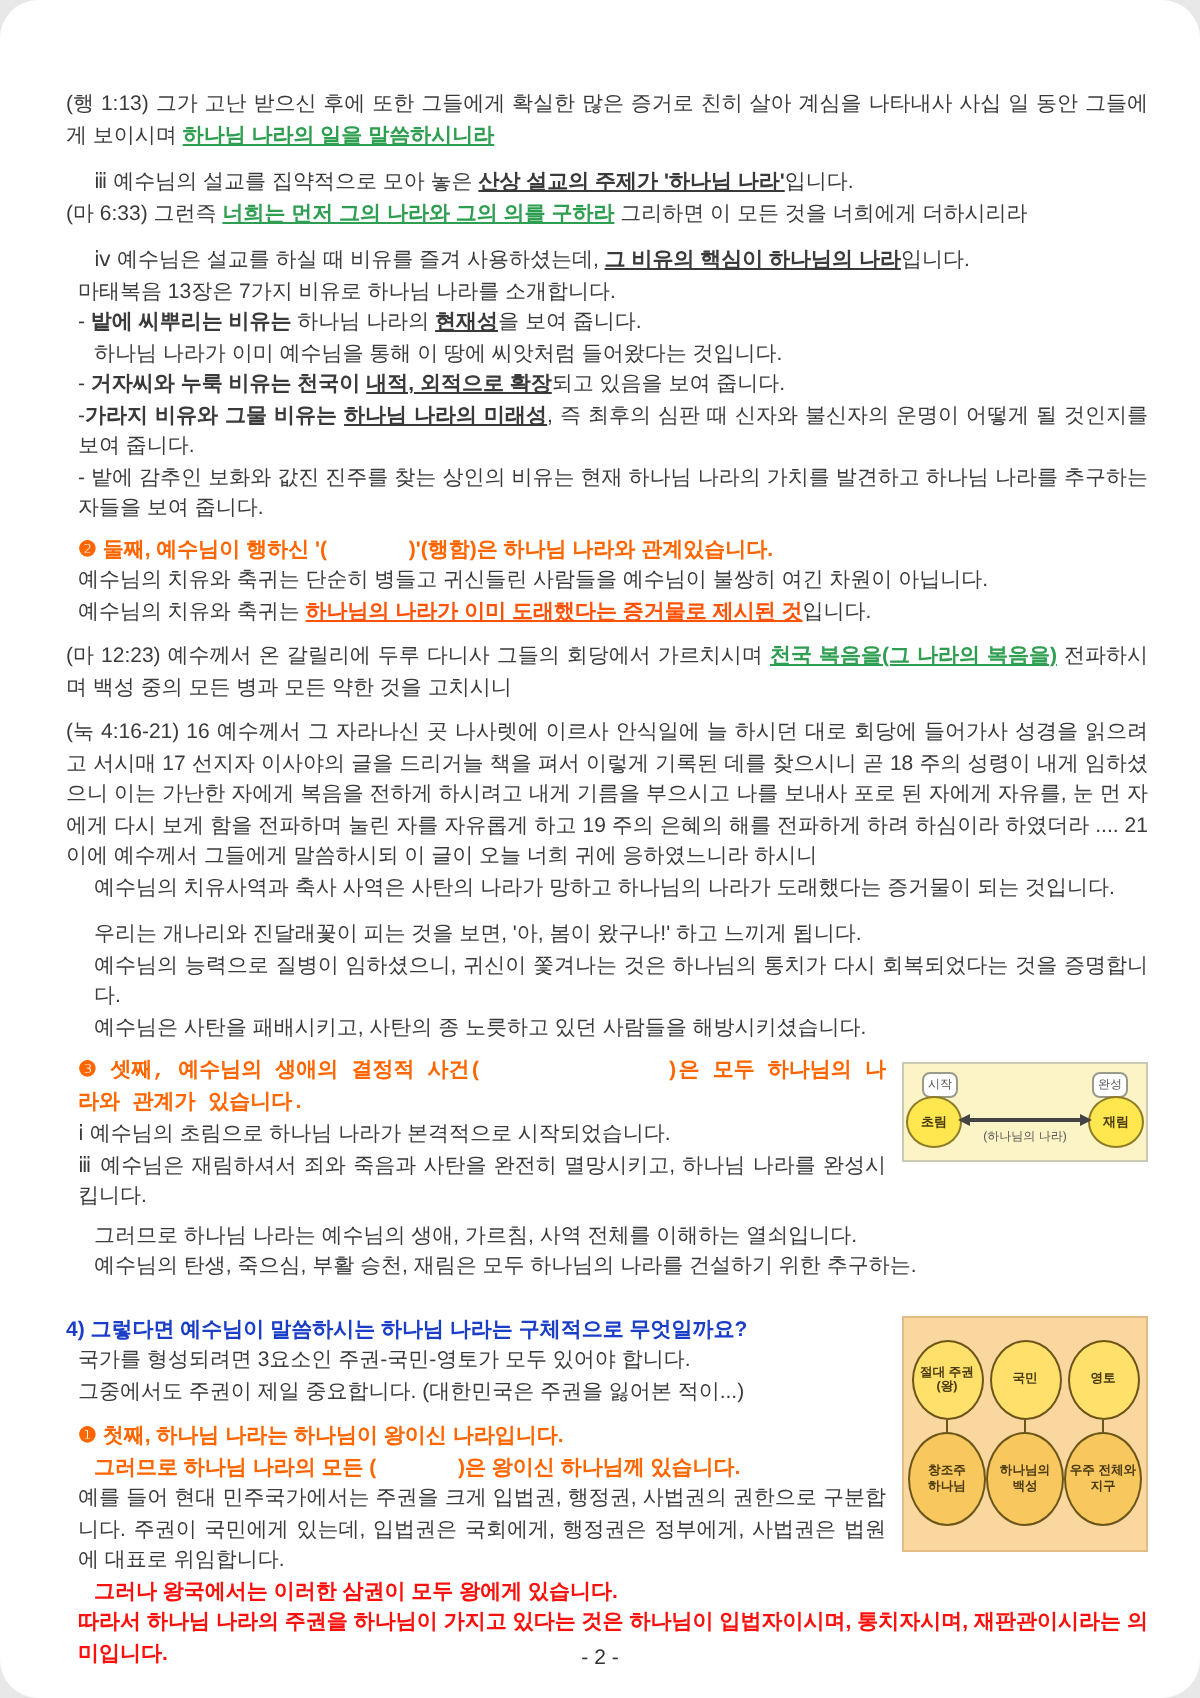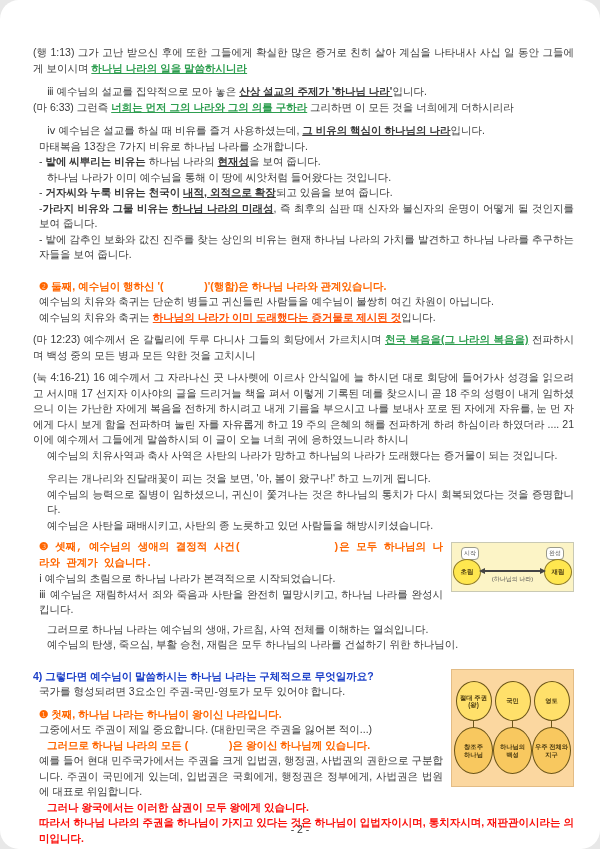--- a/index.html
+++ b/index.html
@@ -60,21 +60,21 @@
         <p class="ln i0"><span class="s-n">(행 1:13) 그가 고난 받으신 후에 또한 그들에게 확실한 많은 증거로 친히 살아 계심을 나타내사 사십 일 동안 그들에게 보이시며 </span><span class="s-g">하나님 나라의 일을 말씀하시니라</span></p>
         <p class="ln i2" style="margin-top: 8px;"><span class="s-n">ⅲ 예수님의 설교를 집약적으로 모아 놓은 </span><span class="s-bu">산상 설교의 주제가 '하나님 나라'</span><span class="s-n">입니다.</span></p>
         <p class="ln i0"><span class="s-n">(마 6:33) 그런즉 </span><span class="s-g">너희는 먼저 그의 나라와 그의 의를 구하라</span><span class="s-n"> 그리하면 이 모든 것을 너희에게 더하시리라</span></p>
         <p class="ln i2" style="margin-top: 8px;"><span class="s-n">ⅳ 예수님은 설교를 하실 때 비유를 즐겨 사용하셨는데, </span><span class="s-bu">그 비유의 핵심이 하나님의 나라</span><span class="s-n">입니다.</span></p>
         <p class="ln i1"><span class="s-n">마태복음 13장은 7가지 비유로 하나님 나라를 소개합니다.</span></p>
         <p class="ln i1"><span class="s-n">- </span><span class="s-b">밭에 씨뿌리는 비유는</span><span class="s-n"> 하나님 나라의 </span><span class="s-bu">현재성</span><span class="s-n">을 보여 줍니다.</span></p>
         <p class="ln i2"><span class="s-n">하나님 나라가 이미 예수님을 통해 이 땅에 씨앗처럼 들어왔다는 것입니다.</span></p>
         <p class="ln i1"><span class="s-n">- </span><span class="s-b">거자씨와 누룩 비유는 천국이</span><span class="s-n"> </span><span class="s-bu">내적, 외적으로 확장</span><span class="s-n">되고 있음을 보여 줍니다.</span></p>
         <p class="ln i1"><span class="s-n">-</span><span class="s-b">가라지 비유와 그물 비유는 </span><span class="s-bu">하나님 나라의 미래성</span><span class="s-n">, 즉 최후의 심판 때 신자와 불신자의 운명이 어떻게 될 것인지를 보여 줍니다.</span></p>
         <p class="ln i1"><span class="s-n">- 밭에 감추인 보화와 값진 진주를 찾는 상인의 비유는 현재 하나님 나라의 가치를 발견하고 하나님 나라를 추구하는 자들을 보여 줍니다.</span></p>
-        <p class="ln i1" style="margin-top: 16px;"><span class="s-o">❷ 둘째, 예수님이 행하신 '(              )'(행함)은 하나님 나라와 관계있습니다.</span></p>
+        <p class="ln i1" style="margin-top: 5px;"><span class="s-o">❷ 둘째, 예수님이 행하신 '(              )'(행함)은 하나님 나라와 관계있습니다.</span></p>
         <p class="ln i1"><span class="s-n">예수님의 치유와 축귀는 단순히 병들고 귀신들린 사람들을 예수님이 불쌍히 여긴 차원이 아닙니다.</span></p>
         <p class="ln i1"><span class="s-n">예수님의 치유와 축귀는 </span><span class="s-ou">하나님의 나라가 이미 도래했다는 증거물로 제시된 것</span><span class="s-n">입니다.</span></p>
         <p class="ln i0" style="margin-top: 7px;"><span class="s-n">(마 12:23) 예수께서 온 갈릴리에 두루 다니사 그들의 회당에서 가르치시며 </span><span class="s-g">천국 복음을(그 나라의 복음을)</span><span class="s-n"> 전파하시며 백성 중의 모든 병과 모든 약한 것을 고치시니</span></p>
         <p class="ln i0" style="margin-top: 7px;"><span class="s-n">(눅 4:16-21) 16 예수께서 그 자라나신 곳 나사렛에 이르사 안식일에 늘 하시던 대로 회당에 들어가사 성경을 읽으려고 서시매 17 선지자 이사야의 글을 드리거늘 책을 펴서 이렇게 기록된 데를 찾으시니 곧 18 주의 성령이 내게 임하셨으니 이는 가난한 자에게 복음을 전하게 하시려고 내게 기름을 부으시고 나를 보내사 포로 된 자에게 자유를, 눈 먼 자에게 다시 보게 함을 전파하며 눌린 자를 자유롭게 하고 19 주의 은혜의 해를 전파하게 하려 하심이라 하였더라 .... 21 이에 예수께서 그들에게 말씀하시되 이 글이 오늘 너희 귀에 응하였느니라 하시니</span></p>
         <p class="ln i2"><span class="s-n">예수님의 치유사역과 축사 사역은 사탄의 나라가 망하고 하나님의 나라가 도래했다는 증거물이 되는 것입니다.</span></p>
         <p class="ln i2" style="margin-top: 8px;"><span class="s-n">우리는 개나리와 진달래꽃이 피는 것을 보면, '아, 봄이 왔구나!' 하고 느끼게 됩니다.</span></p>
         <p class="ln i2"><span class="s-n">예수님의 능력으로 질병이 임하셨으니, 귀신이 쫓겨나는 것은 하나님의 통치가 다시 회복되었다는 것을 증명합니다.</span></p>
         <p class="ln i2"><span class="s-n">예수님은 사탄을 패배시키고, 사탄의 종 노릇하고 있던 사람들을 해방시키셨습니다.</span></p>
       </div>
 
@@ -85,21 +85,21 @@
         <div class="circ c-l">초림</div>
         <div class="circ c-r">재림</div>
         <div class="arr"></div>
         <div class="albl">(하나님의 나라)</div>
       </div>
       <div>
           <p class="ln i1" style="margin-top: 7px; font-family: Liberation Mono, monospace;"><span class="s-o">❸ 셋째, 예수님의 생애의 결정적 사건(              )은 모두 하나님의 나라와 관계가 있습니다.</span></p>
           <p class="ln i1"><span class="s-n">ⅰ 예수님의 초림으로 하나님 나라가 본격적으로 시작되었습니다.</span></p>
           <p class="ln i1"><span class="s-n">ⅲ 예수님은 재림하셔서 죄와 죽음과 사탄을 완전히 멸망시키고, 하나님 나라를 완성시킵니다.</span></p>
           <p class="ln i2" style="margin-top: 4px;"><span class="s-n">그러므로 하나님 나라는 예수님의 생애, 가르침, 사역 전체를 이해하는 열쇠입니다.</span></p>
-          <p class="ln i2"><span class="s-n">예수님의 탄생, 죽으심, 부활 승천, 재림은 모두 하나님의 나라를 건설하기 위한 하나님이.</span></p>
+          <p class="ln i2"><span class="s-n">예수님의 탄생, 죽으심, 부활 승천, 재림은 모두 하나님의 나라를 건설하기 위한 추구하는.</span></p>
         </div>
     </div>
 
     <div>
       <div class="d2">
         <div class="col">
           <div class="ell top">절대 주권
 (왕)</div>
           <div class="link"></div>
           <div class="ell bot">창조주
@@ -114,22 +114,22 @@
         <div class="col">
           <div class="ell top">영토</div>
           <div class="link"></div>
           <div class="ell bot">우주 전체와
 지구</div>
         </div>
       </div>
       <div>
           <p class="ln i0" style="margin-top: 16px;"><span class="s-bl">4) 그렇다면 예수님이 말씀하시는 하나님 나라는 구체적으로 무엇일까요?</span></p>
           <p class="ln i1"><span class="s-n">국가를 형성되려면 3요소인 주권-국민-영토가 모두 있어야 합니다.</span></p>
+          <p class="ln i1"><span class="s-n">그중에서도 주권이 제일 중요합니다. (대한민국은 주권을 잃어본 적이...)</span></p>
           <p class="ln i1" style="margin-top: 7px;"><span class="s-o">❶ 첫째, 하나님 나라는 하나님이 왕이신 나라입니다.</span></p>
-          <p class="ln i1"><span class="s-n">그중에서도 주권이 제일 중요합니다. (대한민국은 주권을 잃어본 적이...)</span></p>
           <p class="ln i2"><span class="s-o">그러므로 하나님 나라의 모든 (              )은 왕이신 하나님께 있습니다.</span></p>
           <p class="ln i1"><span class="s-n">예를 들어 현대 민주국가에서는 주권을 크게 입법권, 행정권, 사법권의 권한으로 구분합니다. 주권이 국민에게 있는데, 입법권은 국회에게, 행정권은 정부에게, 사법권은 법원에 대표로 위임합니다.</span></p>
           <p class="ln i2"><span class="s-r">그러나 왕국에서는 이러한 삼권이 모두 왕에게 있습니다.</span></p>
           <p class="ln i1"><span class="s-r">따라서 하나님 나라의 주권을 하나님이 가지고 있다는 것은 하나님이 입법자이시며, 통치자시며, 재판관이시라는 의미입니다.</span></p>
         </div>
     </div>
 
   </div>
   <div class="footer">- 2 -</div>
 </div>

